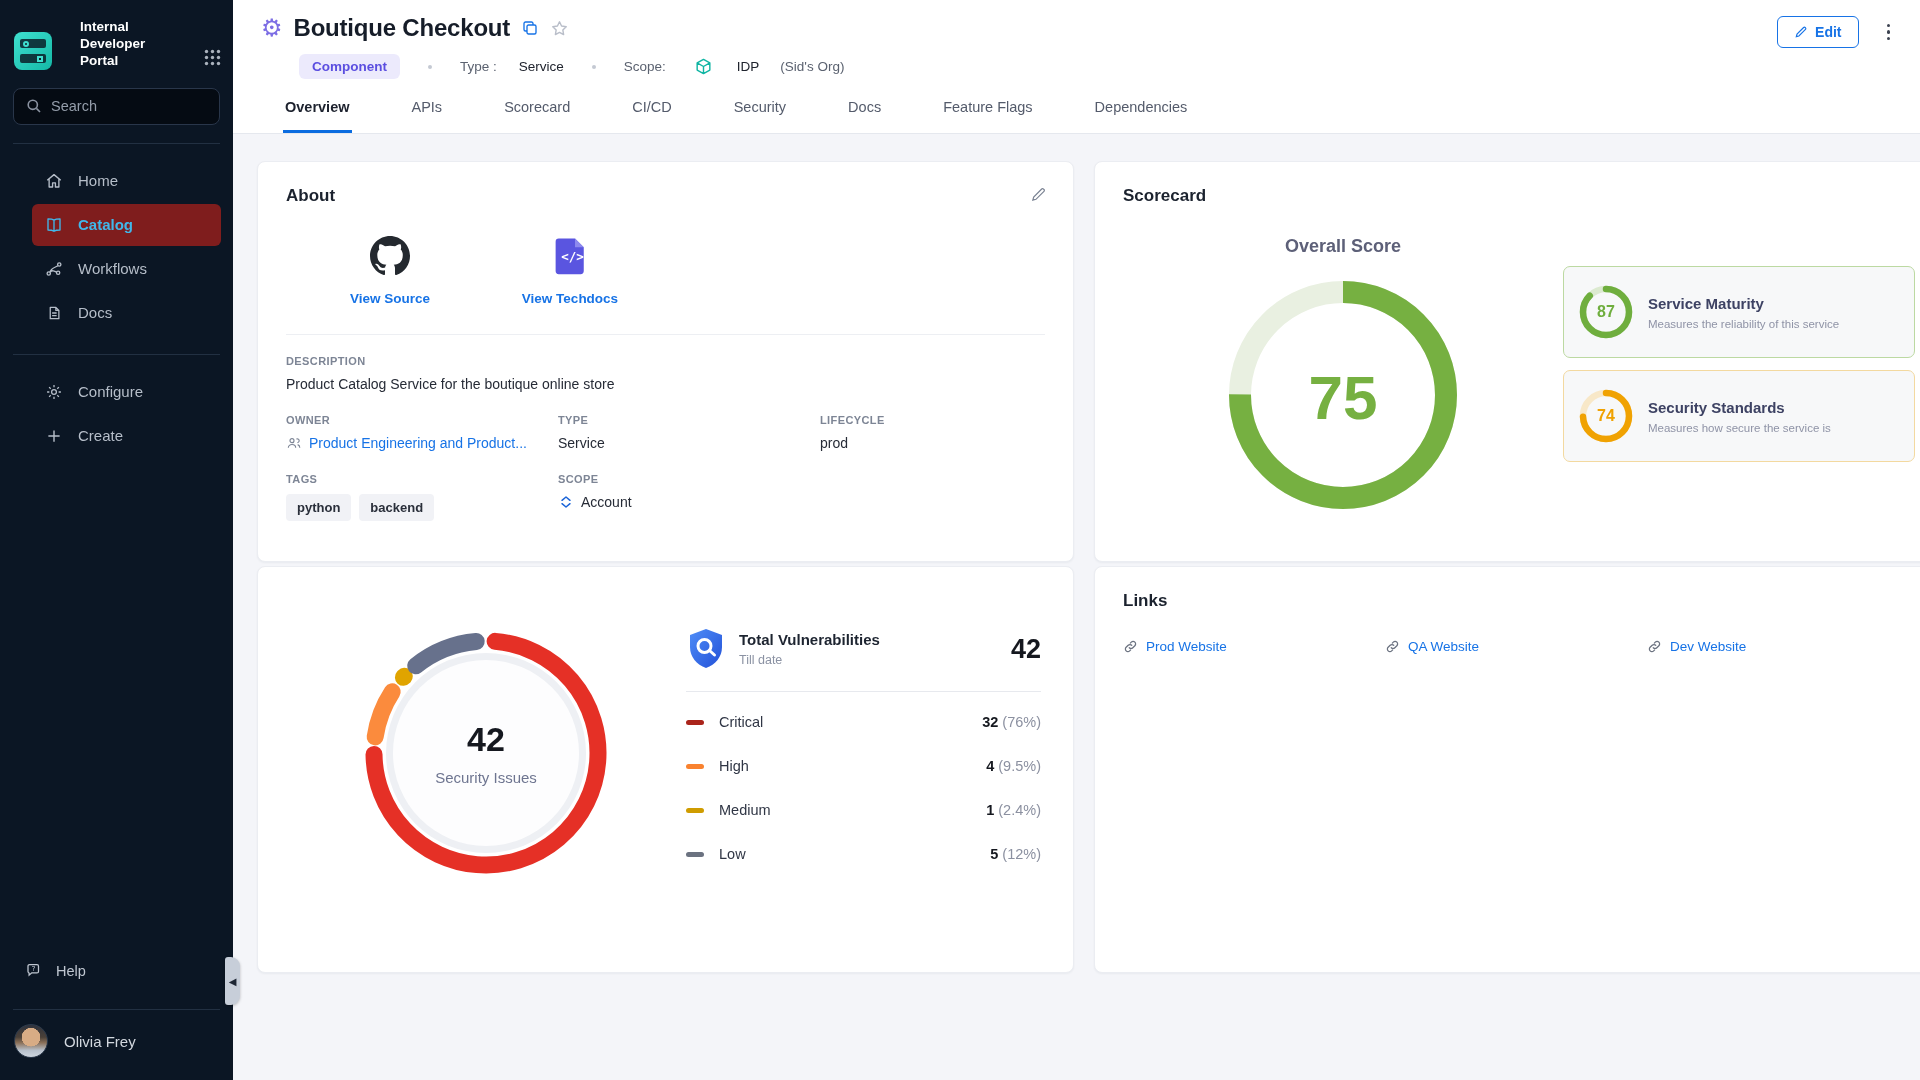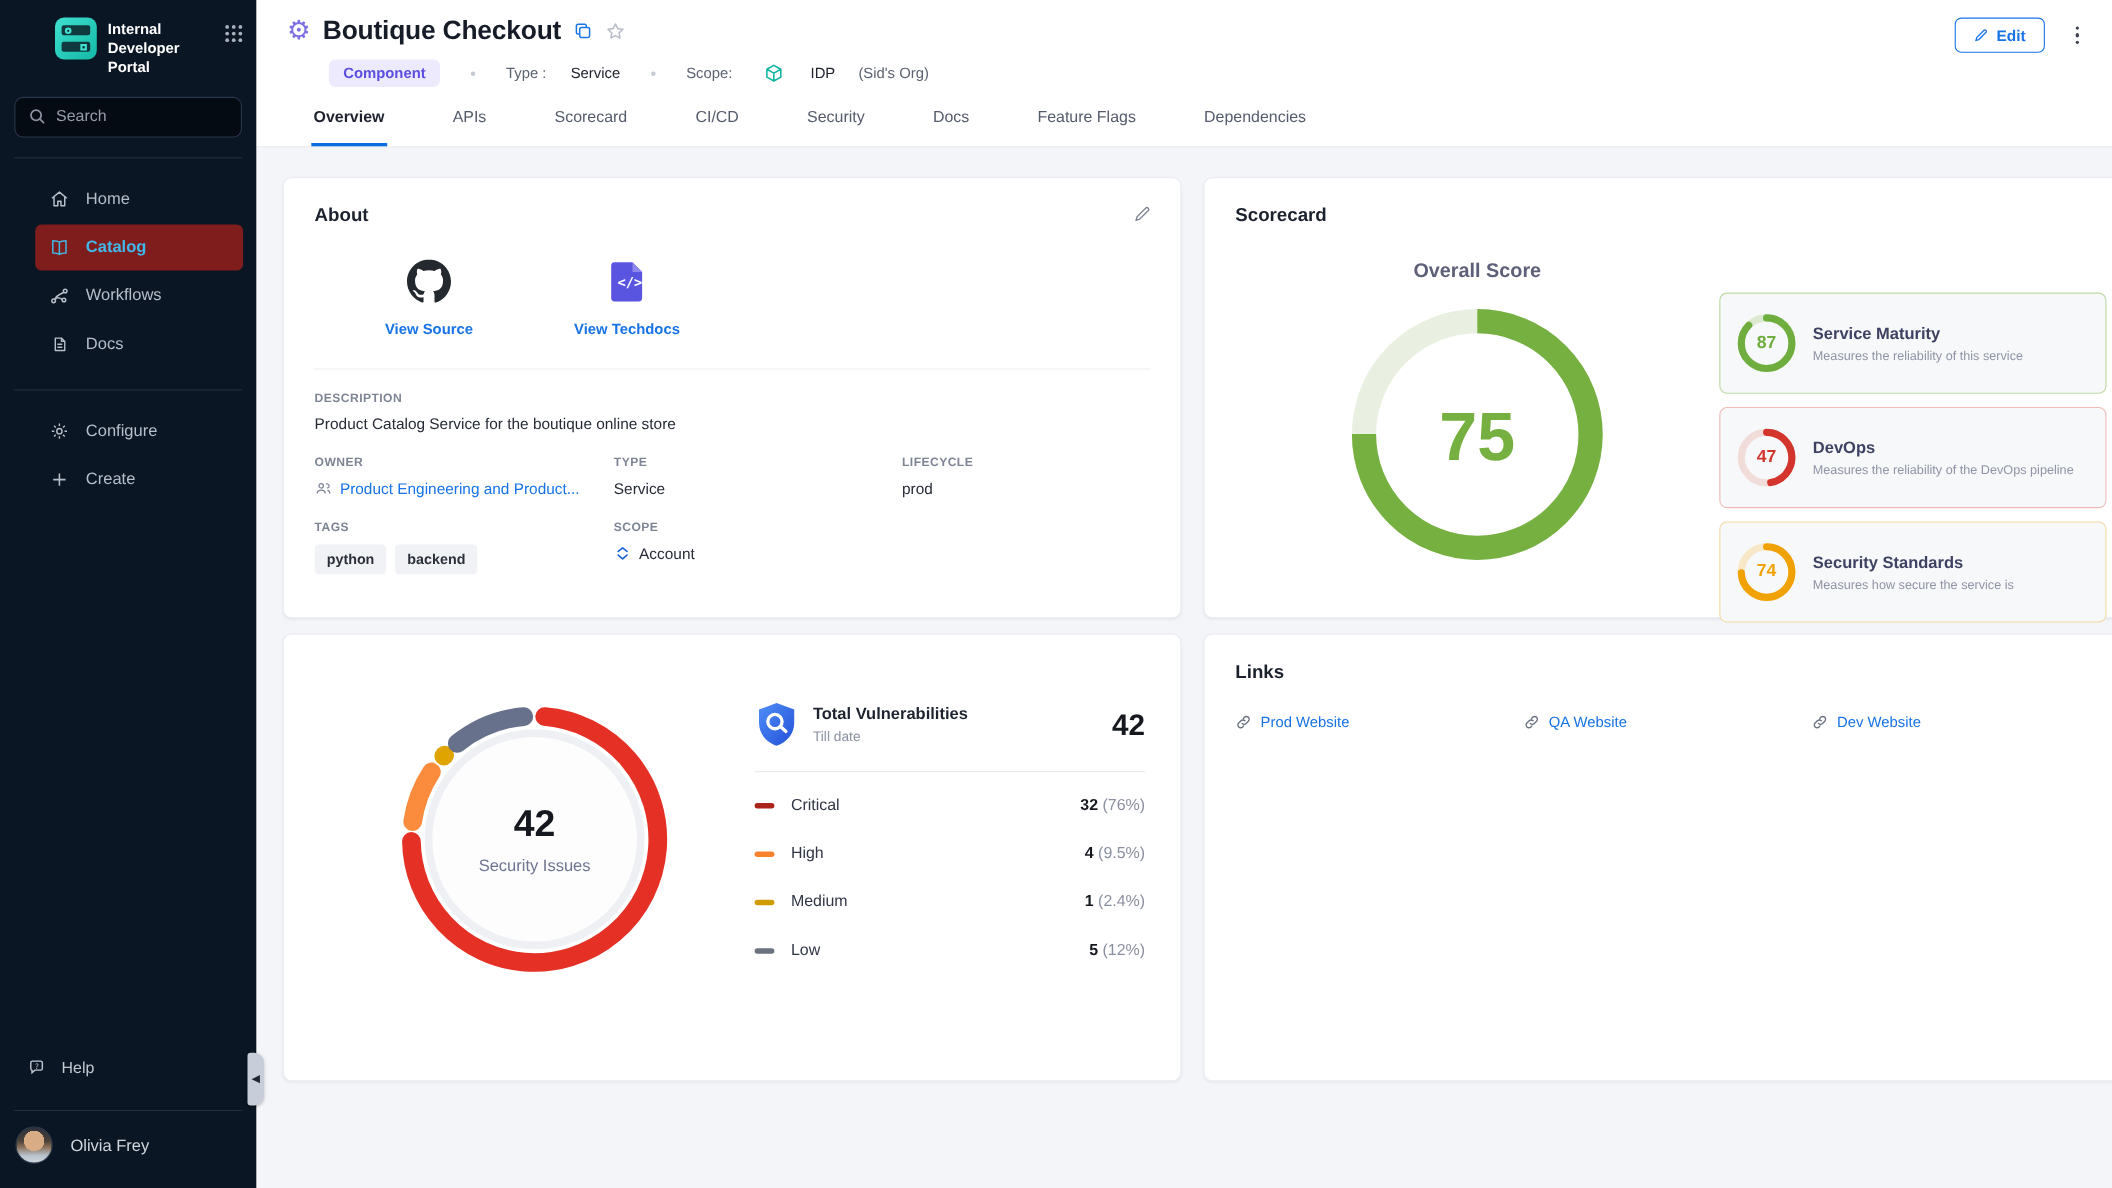--- a/index.html
+++ b/index.html
@@ -1,21 +1,21 @@
 <!DOCTYPE html>
 <html><head>
 <meta charset="utf-8">
 <style>
   * { margin:0; padding:0; box-sizing:border-box; }
   html,body { width:1920px; height:1080px; overflow:hidden; }
   body { font-family:"Liberation Sans","DejaVu Sans",sans-serif; background:#f4f5f9; color:#20242e; }
 
   
   .sidebar { position:fixed; left:0; top:0; width:233px; height:1080px; background:#0b1624; display:flex; flex-direction:column; z-index:5; }
-  .logo-row { display:flex; align-items:flex-start; padding:16px 12px 0 14px; gap:10px;margin-left:36px; }
+  .logo-row { display:flex; align-items:flex-end; padding:16px 12px 0 14px; gap:28px; }
   .logo-mark { width:38px; height:38px; border-radius:8px; background:linear-gradient(135deg,#3fe0cf 0%,#14b8a6 100%); position:relative; flex:0 0 auto; }
   .logo-mark .bar1,.logo-mark .bar2 { position:absolute; left:6px; right:6px; height:9px; border-radius:2px; background:rgba(10,30,40,.85); }
   .logo-mark .bar1 { top:7px; } .logo-mark .bar2 { top:22px; }
   .logo-mark .dot1 { position:absolute; left:9px; top:9px; width:6px; height:6px; border-radius:50%; border:2px solid #3fe0cf; background:rgba(10,30,40,.85); }
   .logo-mark .dot2 { position:absolute; right:9px; top:24px; width:6px; height:6px; border:2px solid #3fe0cf; background:rgba(10,30,40,.85); }
   .logo-text { color:#ffffff; font-size:13.5px; font-weight:700; line-height:1.25; padding-top:3px; flex:1; }
   .grid-icon { margin-left:auto; padding-top:6px; cursor:pointer; }
   .search-box { margin:18px 13px 0; height:37px; background:#050b13; border:1px solid #29364a; border-radius:8px; display:flex; align-items:center; gap:9px; padding:0 12px; cursor:text; }
   .search-box span { color:#949daa; font-size:14.5px; }
   .side-div { border-top:1px solid #223042; margin:18px 13px 0; }
@@ -45,21 +45,21 @@
   .kebab { display:flex; flex-direction:column; gap:3px; cursor:pointer; padding:4px; }
   .kebab i { width:3.5px; height:3.5px; border-radius:50%; background:#3c4250; }
   .meta-row { display:flex; align-items:center; gap:28px; margin:12px 0 0 38px; font-size:13.5px; color:#5b6270; }
   .badge { background:#eceafc; color:#5b4ee0; font-weight:700; font-size:13.5px; padding:5px 13px; border-radius:6px; }
   .meta-dot { width:4px; height:4px; border-radius:50%; background:#c4c9d3; }
   .meta-strong { color:#20242e; }
   .tabs { display:flex; gap:58px; margin:20px 0 0 22px; }
   .tab { font-size:14.5px; color:#545b6b; padding:0 2px 15px; cursor:pointer; border-bottom:3px solid transparent; }
   .tab.active { color:#1d222e; font-weight:700; border-bottom-color:#0b6ce0; }
 
-  .content { padding:27px 10px 0 24px; display:grid; grid-template-columns:817px 1fr; gap:14px 20px; }
+  .content { padding:27px 10px 0 24px; display:grid; grid-template-columns:817px 1fr; gap:4px 20px; }
   .card { background:#ffffff; border:1px solid #ebedf2; border-radius:8px; box-shadow:0 1px 2px rgba(25,39,60,.05); padding:24px 28px; position:relative; }
   .card-title { font-size:17px; font-weight:700; color:#1b222e; }
 
   
   .about-card { height:401px; }
   .about-edit { position:absolute; right:26px; top:24px; cursor:pointer; }
   .quick-links { display:flex; gap:62px; margin:30px 0 0 45px; }
   .ql-item { width:118px; text-align:center; cursor:pointer; }
   .ql-label { display:block; margin-top:11px; color:#1773e6; font-size:13.5px; font-weight:700; }
   .about-hr { border:none; border-top:1px solid #edeff3; margin:28px 0 20px; }
@@ -399,33 +399,20 @@
                   <circle cx="28" cy="28" r="23" fill="none" stroke="#dcead0" stroke-width="6.5" stroke-linecap="round" stroke-dasharray="144.51326206513048 144.51326206513048" transform="rotate(-90 28 28)"></circle>
                   <circle cx="28" cy="28" r="23" fill="none" stroke="#6fae3e" stroke-width="6.5" stroke-linecap="round" stroke-dasharray="125.72653799666351 144.51326206513048" transform="rotate(-90 28 28)"></circle>
                 </svg>
               <div class="mini-num" style="color: rgb(111, 174, 62);">87</div>
             </div>
             <div>
               <div class="mini-name">Service Maturity</div>
               <div class="mini-desc">Measures the reliability of this service</div>
             </div>
           </div>
-          <div class="mini-card" style="border-color: rgb(238, 188, 182);">
-            <div class="mini-donut-holder">
-              <svg class="mini-donut" width="56" height="56" viewBox="0 0 56 56">
-                  <circle cx="28" cy="28" r="23" fill="none" stroke="#f2dcda" stroke-width="6.5" stroke-linecap="round" stroke-dasharray="144.51326206513048 144.51326206513048" transform="rotate(-90 28 28)"></circle>
-                  <circle cx="28" cy="28" r="23" fill="none" stroke="#d3342b" stroke-width="6.5" stroke-linecap="round" stroke-dasharray="67.92123317061132 144.51326206513048" transform="rotate(-90 28 28)"></circle>
-                </svg>
-              <div class="mini-num" style="color: rgb(211, 52, 43);">47</div>
-            </div>
-            <div>
-              <div class="mini-name">DevOps</div>
-              <div class="mini-desc">Measures the reliability of the DevOps pipeline</div>
-            </div>
-          </div>
           <div class="mini-card" style="border-color: rgb(243, 217, 160);">
             <div class="mini-donut-holder">
               <svg class="mini-donut" width="56" height="56" viewBox="0 0 56 56">
                   <circle cx="28" cy="28" r="23" fill="none" stroke="#f8e8c8" stroke-width="6.5" stroke-linecap="round" stroke-dasharray="144.51326206513048 144.51326206513048" transform="rotate(-90 28 28)"></circle>
                   <circle cx="28" cy="28" r="23" fill="none" stroke="#f0a202" stroke-width="6.5" stroke-linecap="round" stroke-dasharray="106.93981392819656 144.51326206513048" transform="rotate(-90 28 28)"></circle>
                 </svg>
               <div class="mini-num" style="color: rgb(240, 162, 2);">74</div>
             </div>
             <div>
               <div class="mini-name">Security Standards</div>

